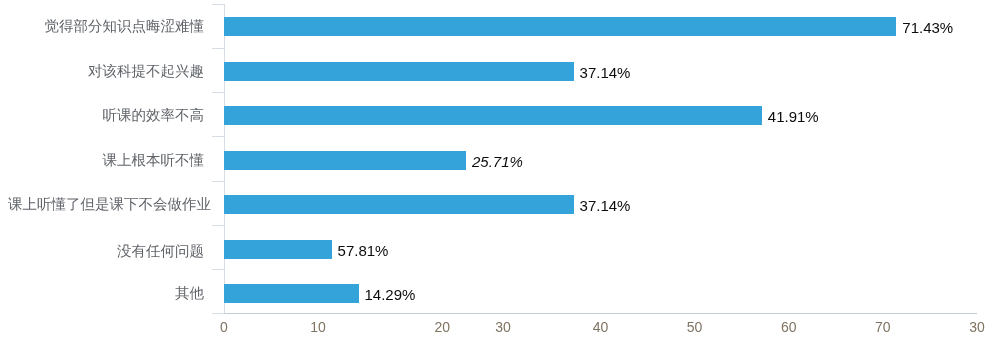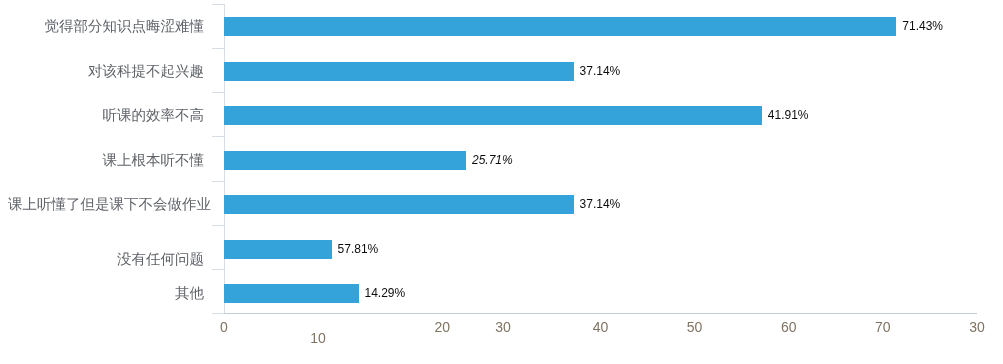--- a/index.html
+++ b/index.html
@@ -63,21 +63,21 @@
   
   .bar {
     position: absolute;
     height: 19px;
     background: #34a3da;
   }
 
   
   .val-label {
     position: absolute;
-    font-size: 12px;
+    font-size: 15px;
     color: #0d0d0d;
     white-space: nowrap;
     line-height: 1;
   }
 
   
   .x-tick-label {
     position: absolute;
     top: 320px;
     font-size: 14px;
@@ -104,21 +104,21 @@
       <div class="y-tick" style="top: 224.714px;"></div>
       <div class="y-tick" style="top: 268.857px;"></div>
       <div class="y-tick" style="top: 313px;"></div>
     </div>
   <div id="cat-labels">
       <div class="cat-label" style="top: 19px;">觉得部分知识点晦涩难懂</div>
       <div class="cat-label" style="top: 63.5px;">对该科提不起兴趣</div>
       <div class="cat-label" style="top: 108px;">听课的效率不高</div>
       <div class="cat-label" style="top: 152.5px;">课上根本听不懂</div>
       <div class="cat-label" style="top: 197px;">课上听懂了但是课下不会做作业</div>
-      <div class="cat-label" style="top: 252px; text-align: right;">没有任何问题</div>
+      <div class="cat-label" style="top: 244px; text-align: right;">没有任何问题</div>
       <div class="cat-label" style="top: 286px;">其他</div>
     </div>
   <div id="bars">
       <div class="bar" title="觉得部分知识点晦涩难懂 71.43%" style="left: 224px; top: 17px; width: 672.335px; background: rgb(52, 163, 218);"></div>
       <div class="bar" title="对该科提不起兴趣 37.14%" style="left: 224px; top: 61.5px; width: 349.58px; background: rgb(52, 163, 218);"></div>
       <div class="bar" title="听课的效率不高 57.14%" style="left: 224px; top: 106px; width: 537.83px; background: rgb(52, 163, 218);"></div>
       <div class="bar" title="课上根本听不懂 25.71%" style="left: 224px; top: 150.5px; width: 241.995px; background: rgb(52, 163, 218);"></div>
       <div class="bar" title="课上听懂了但是课下不会做作业 37.14%" style="left: 224px; top: 195px; width: 349.58px; background: rgb(52, 163, 218);"></div>
       <div class="bar" title="没有任何问题 11.43%" style="left: 224px; top: 239.5px; width: 107.585px; background: rgb(52, 163, 218);"></div>
       <div class="bar" title="其他 14.29%" style="left: 224px; top: 284px; width: 134.505px; background: rgb(52, 163, 218);"></div>
@@ -127,21 +127,21 @@
       <div class="val-label" style="left: 902.335px; top: 20px;">71.43%</div>
       <div class="val-label" style="left: 579.58px; top: 64.5px;">37.14%</div>
       <div class="val-label" style="left: 767.83px; top: 109px;">41.91%</div>
       <div class="val-label" style="left: 471.995px; top: 153.5px; font-style: italic;">25.71%</div>
       <div class="val-label" style="left: 579.58px; top: 198px;">37.14%</div>
       <div class="val-label" style="left: 337.585px; top: 242.5px;">57.81%</div>
       <div class="val-label" style="left: 364.505px; top: 287px;">14.29%</div>
     </div>
   <div id="x-tick-labels">
       <div class="x-tick-label" style="left: 224px;">0</div>
-      <div class="x-tick-label" style="left: 318.125px; margin-top: 11px;">10</div>
+      <div class="x-tick-label" style="left: 318.125px;">10</div>
       <div class="x-tick-label" style="left: 412.25px; margin-left: 30px;">20</div>
       <div class="x-tick-label" style="left: 503px;">30</div>
       <div class="x-tick-label" style="left: 600.5px;">40</div>
       <div class="x-tick-label" style="left: 694.625px;">50</div>
       <div class="x-tick-label" style="left: 788.75px;">60</div>
       <div class="x-tick-label" style="left: 882.875px;">70</div>
       <div class="x-tick-label" style="left: 977px;">30</div>
     </div>
 
 </div>

